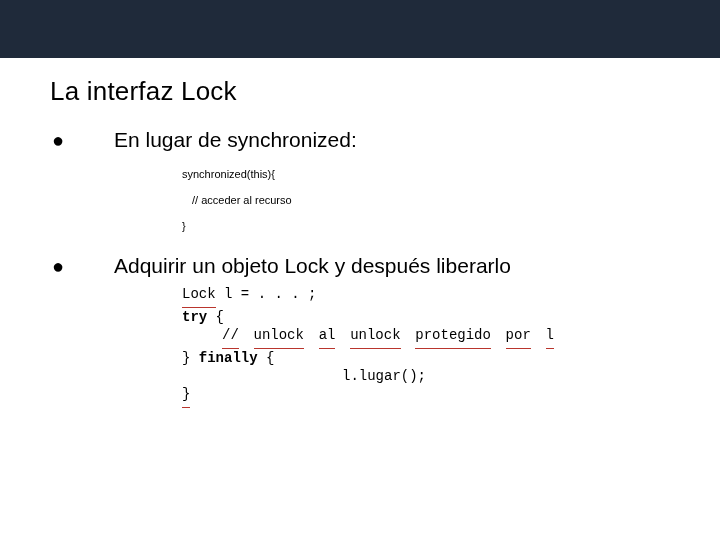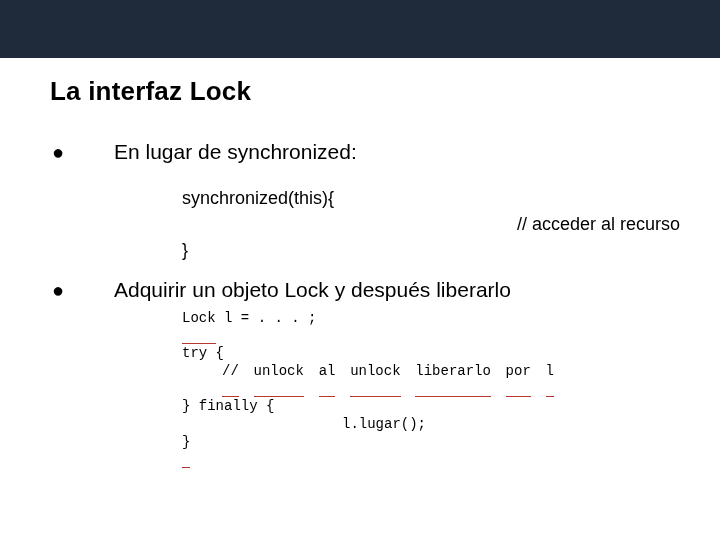--- a/index.html
+++ b/index.html
@@ -14,58 +14,58 @@
   .topbar {
     width: 100%;
     height: 58px;
     background: #1f2a3a;
   }
   .content {
     padding: 18px 40px 0 50px;
   }
   .title {
     font-size: 26px;
-    font-weight: 700;
+    font-weight: 400;
     letter-spacing: 0.2px;
-    margin-bottom: 32px;
+    margin-bottom: 20px;
   }
   .bullet-row {
     display: flex;
     align-items: flex-start;
     margin-bottom: 6px;
   }
   .bullet {
     font-size: 20px;
     line-height: 26px;
     width: 40px;
     flex: 0 0 40px;
     text-align: left;
     padding-left: 2px;
   }
   .bullet-text {
     font-size: 21px;
     line-height: 26px;
     margin-left: 24px;
   }
   .snippet1 {
-    margin: 20px 0 14px 132px;
-    font-size: 18px;
+    margin: 8px 0 14px 132px;
+    font-size: 11px;
     line-height: 26px;
   }
-  .snippet1 .l2 { padding-left: 10px; text-align: right; }
+  .snippet1 .l2 { padding-left: 10px; }
   .snippet2 {
     margin: 6px 0 0 132px;
     font-family: "Courier New", Courier, monospace;
     font-size: 14px;
     line-height: 18px;
   }
-  .snippet2 .bold { font-weight: normal; }
+  .snippet2 .bold { font-weight: bold; }
   .snippet2 .ind1 { padding-left: 40px; }
   .snippet2 .ind2 { padding-left: 160px; }
-  .tok { display: inline-block; border-bottom: 1px solid #b9352d; padding-bottom: 16px; }
+  .tok { display: inline-block; border-bottom: 1px solid #b9352d; padding-bottom: 4px; }
   .sp { display: inline-block; width: 0.45em; }
 </style>
 </head>
 <body>
 
 <div class="topbar"></div>
 
 <div class="content">
 
   <h1 class="title">La interfaz Lock</h1>
@@ -93,21 +93,21 @@
       <span>. . . ;</span>
     </div>
     <div>
       <span class="bold">try</span><span> {</span>
     </div>
     <div class="ind1">
       <span class="tok">//</span><span class="sp"></span>
       <span class="tok">unlock</span><span class="sp"></span>
       <span class="tok">al</span><span class="sp"></span>
       <span class="tok">unlock</span><span class="sp"></span>
-      <span class="tok">liberarlo</span><span class="sp"></span>
+      <span class="tok">protegido</span><span class="sp"></span>
       <span class="tok">por</span><span class="sp"></span>
       <span class="tok">l</span>
     </div>
     <div>
       <span>} </span><span class="bold">finally</span><span> {</span>
     </div>
     <div class="ind2">l.lugar();</div>
     <div>
       <span class="tok">}</span>
     </div>

